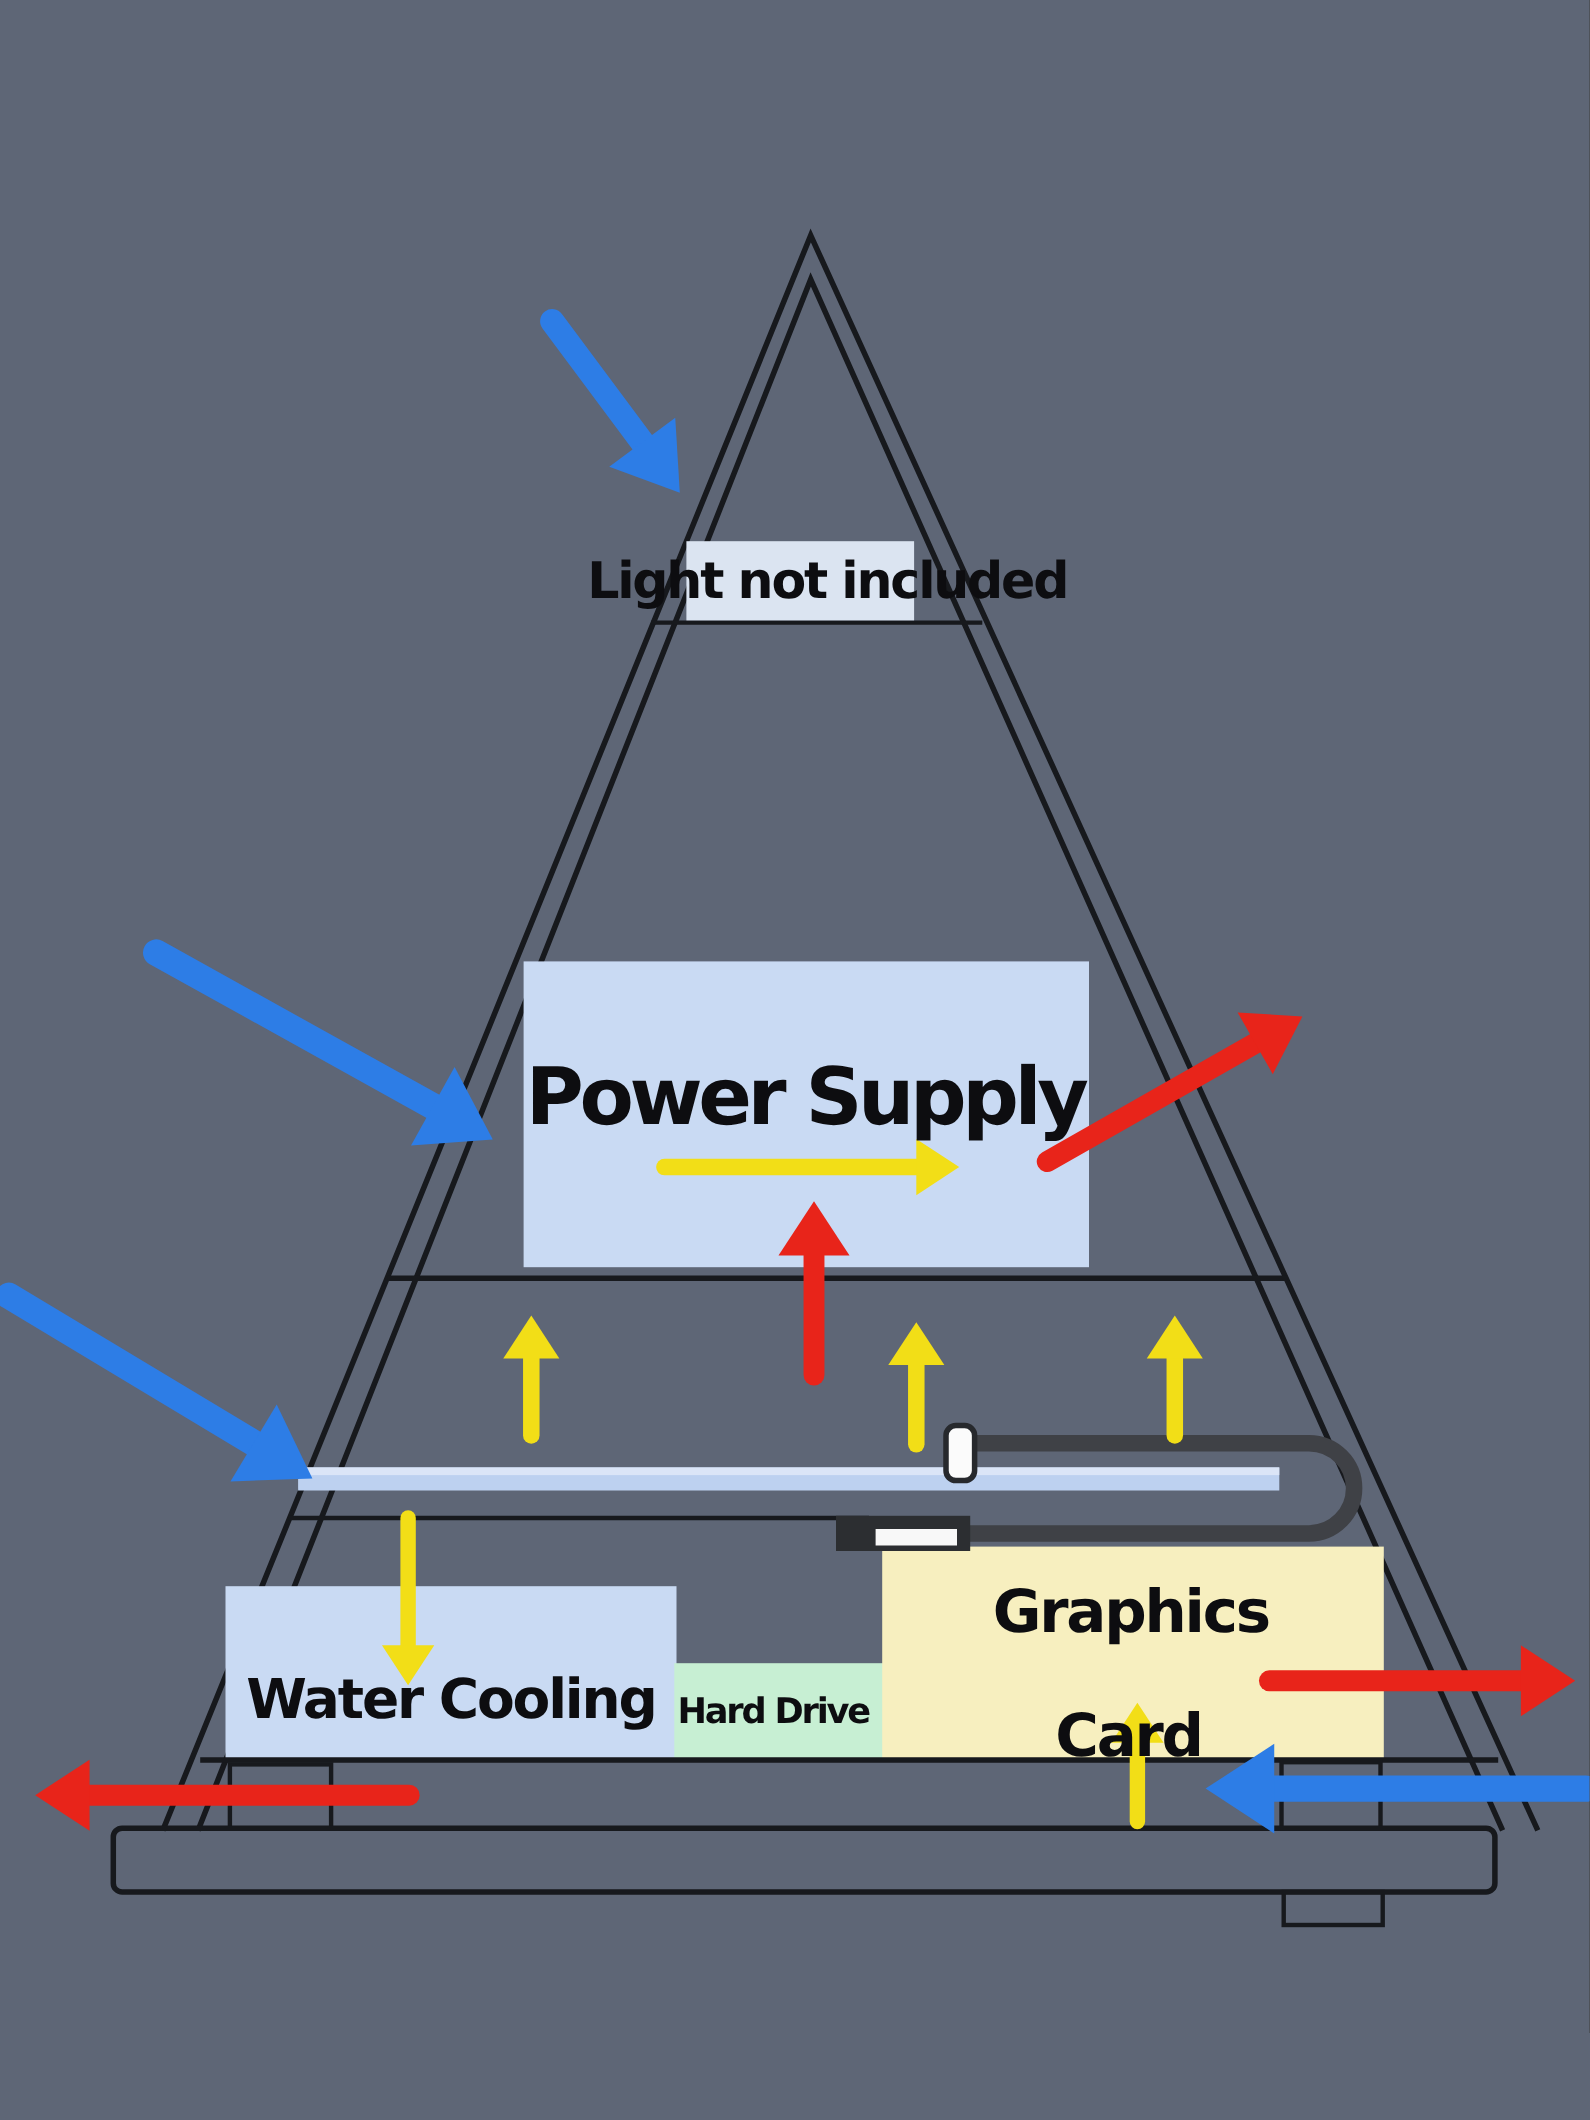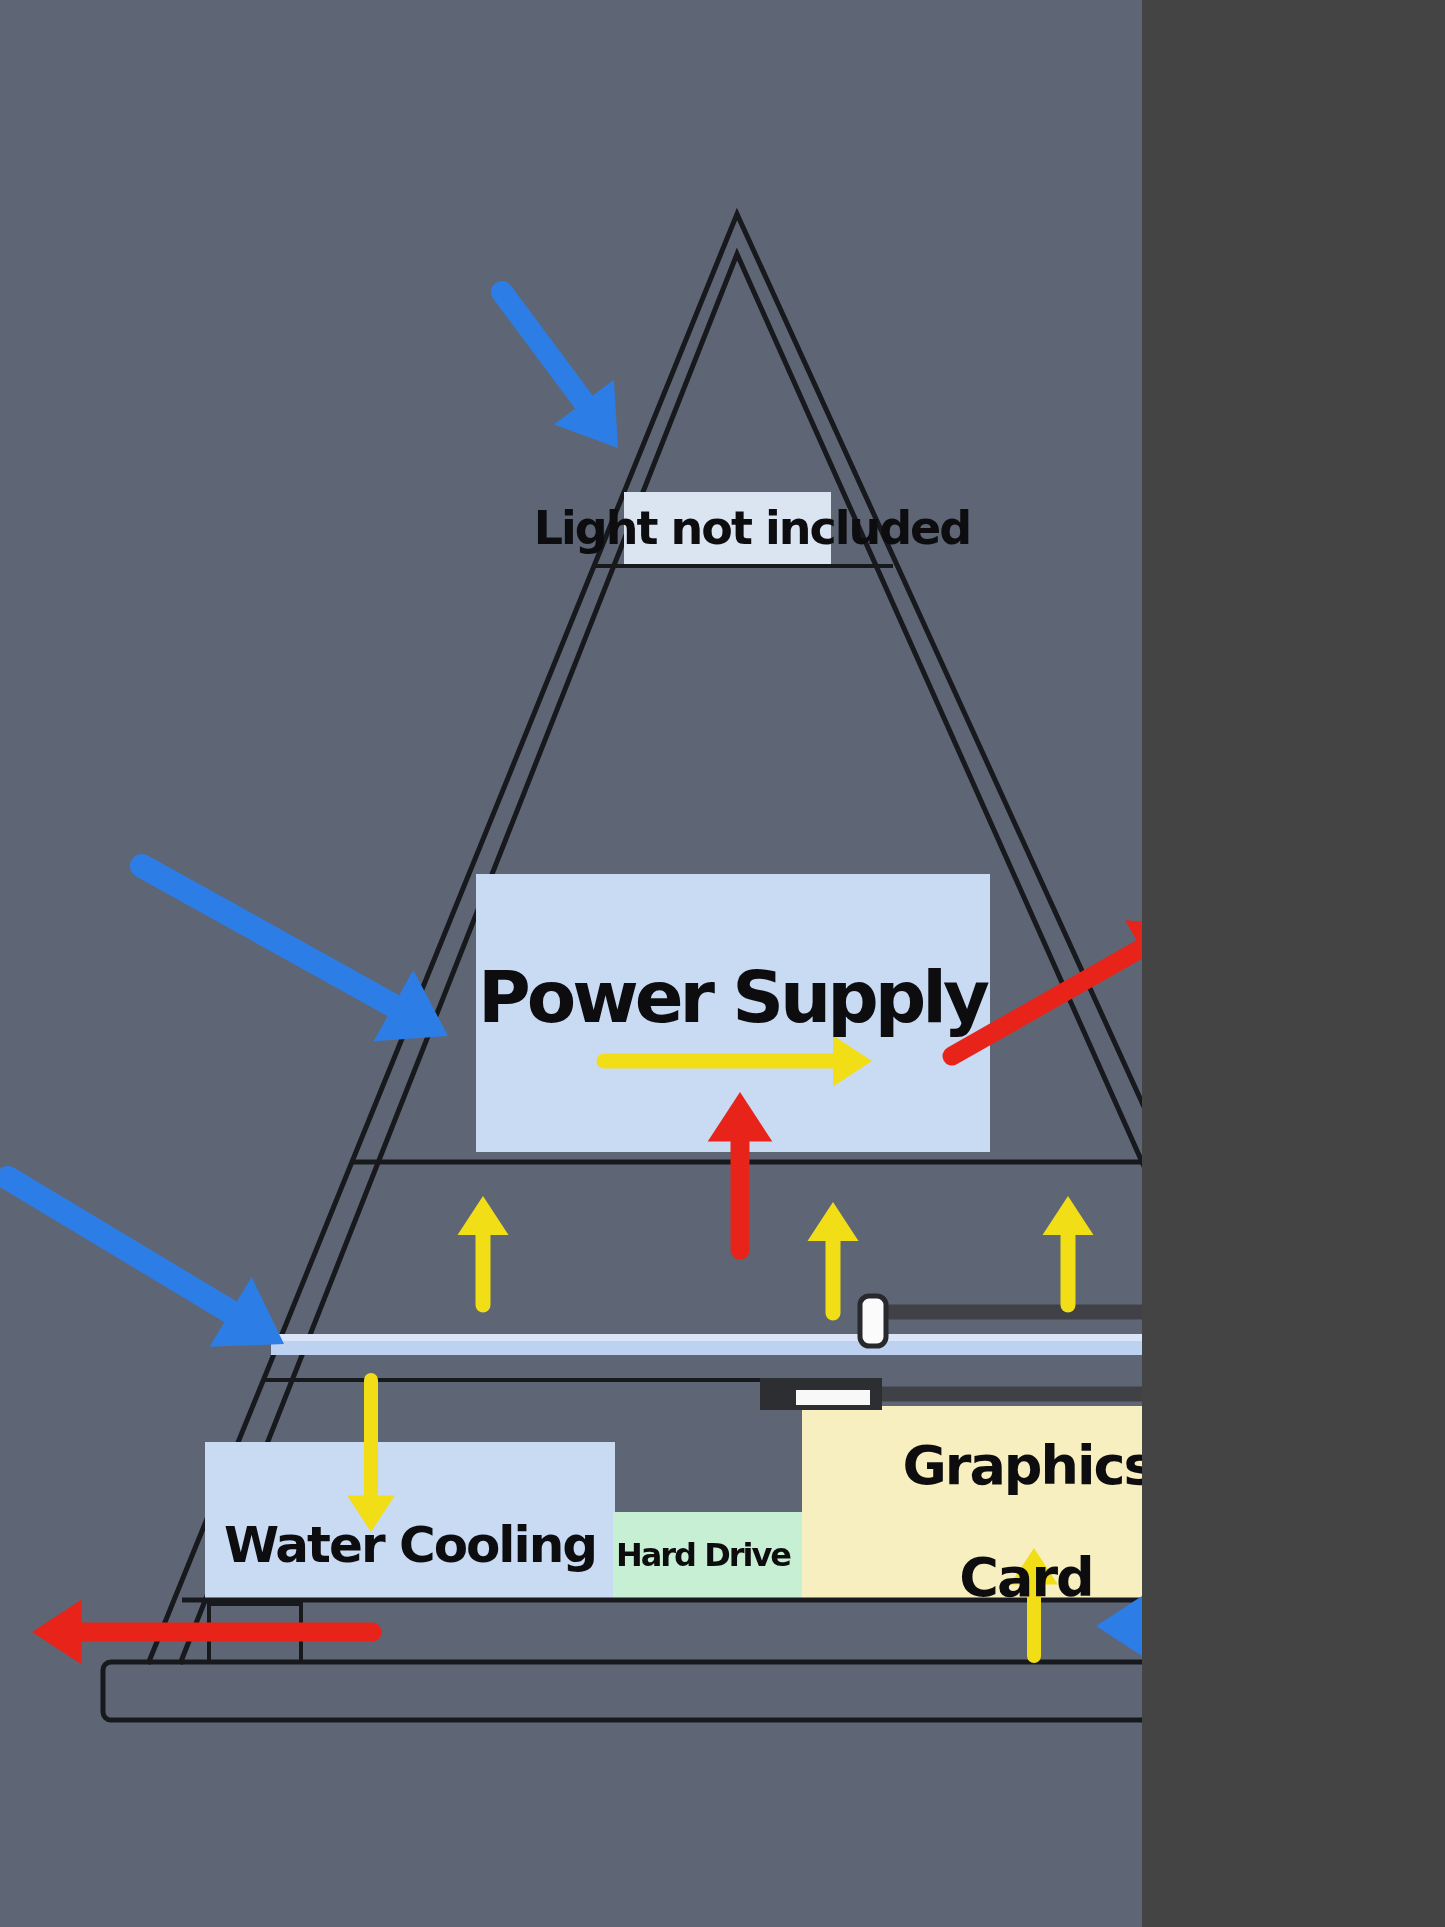--- a/index.html
+++ b/index.html
@@ -1,18 +1,18 @@
 <!DOCTYPE html>
 <html style="--outline: #17191d;"><head>
 <meta charset="utf-8">
 <style>
   html,body{margin:0;padding:0;background:#444;}
   .stage{
     position:relative;
-    width:1142px;height:1927px;
+    width:1445px;height:1927px;
     overflow:hidden;
     font-family:"DejaVu Sans","Liberation Sans",sans-serif;
   }
   .stage svg{position:absolute;left:0;top:0;display:block;}
   .outline{stroke:var(--outline,#17191d);fill:none;}
   text.lbl{
     font-family:"DejaVu Sans","Liberation Sans",sans-serif;
     font-weight:bold;
     fill:#0d0d10;
     text-anchor:middle;

